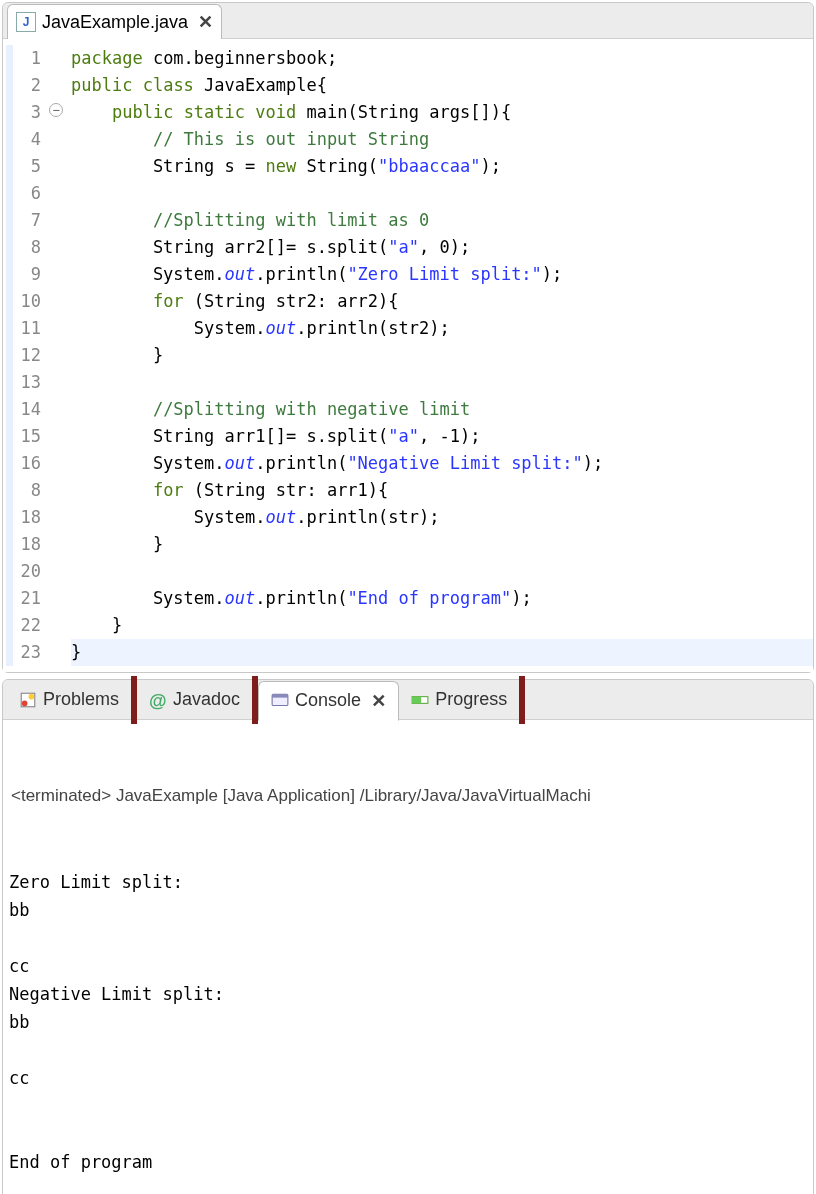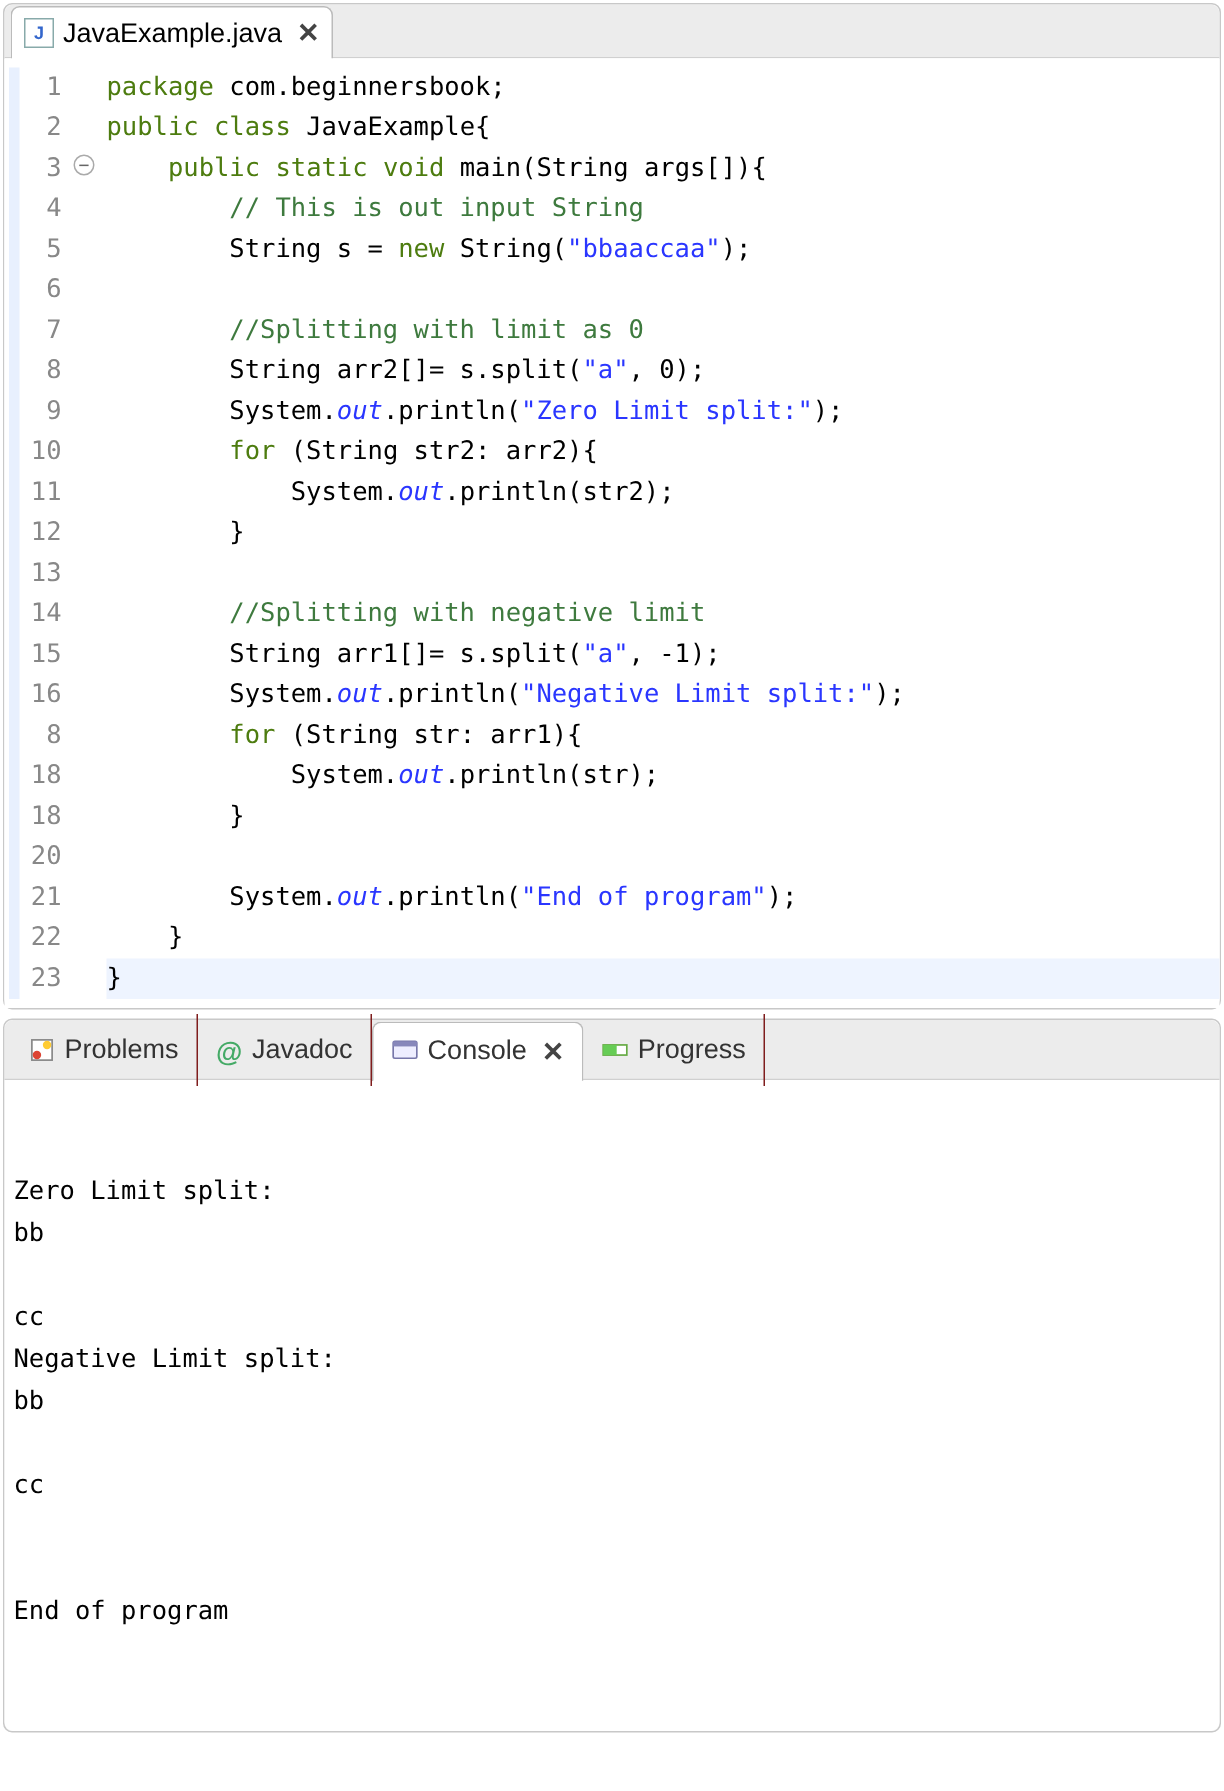--- a/index.html
+++ b/index.html
@@ -132,21 +132,21 @@
     padding-left: 4px;
     gap: 0;
   }
   .btab {
     display: flex;
     align-items: center;
     gap: 6px;
     padding: 0 12px;
     height: 48px;
     cursor: pointer;
-    border-right: 1px solid #7f1d1d;
+    border-right: 6px solid #7f1d1d;
     color: #333;
   }
   .btab.active {
     background: #fff;
     border: 1px solid #bbb;
     border-bottom: 1px solid #fff;
     border-radius: 6px 6px 0 0;
     position: relative;
     top: 1px;
     height: 40px;
@@ -244,20 +244,21 @@
       </div>
       <div class="btab">
         <span class="ticon"><svg viewBox="0 0 16 16" width="18" height="18">
             <rect x="1" y="5" width="14" height="6" fill="#fff" stroke="#6a4"></rect>
             <rect x="1" y="5" width="8" height="6" fill="#6c5"></rect>
           </svg></span>
         <span>Progress</span>
       </div>
     </div>
   <div class="console-body">
+    <div class="console-title">&lt;terminated&gt; JavaExample [Java Application] /Library/Java/JavaVirtualMachi</div>
     <div id="conout">Zero Limit split:
 bb
 
 cc
 Negative Limit split:
 bb
 
 cc
 
 

